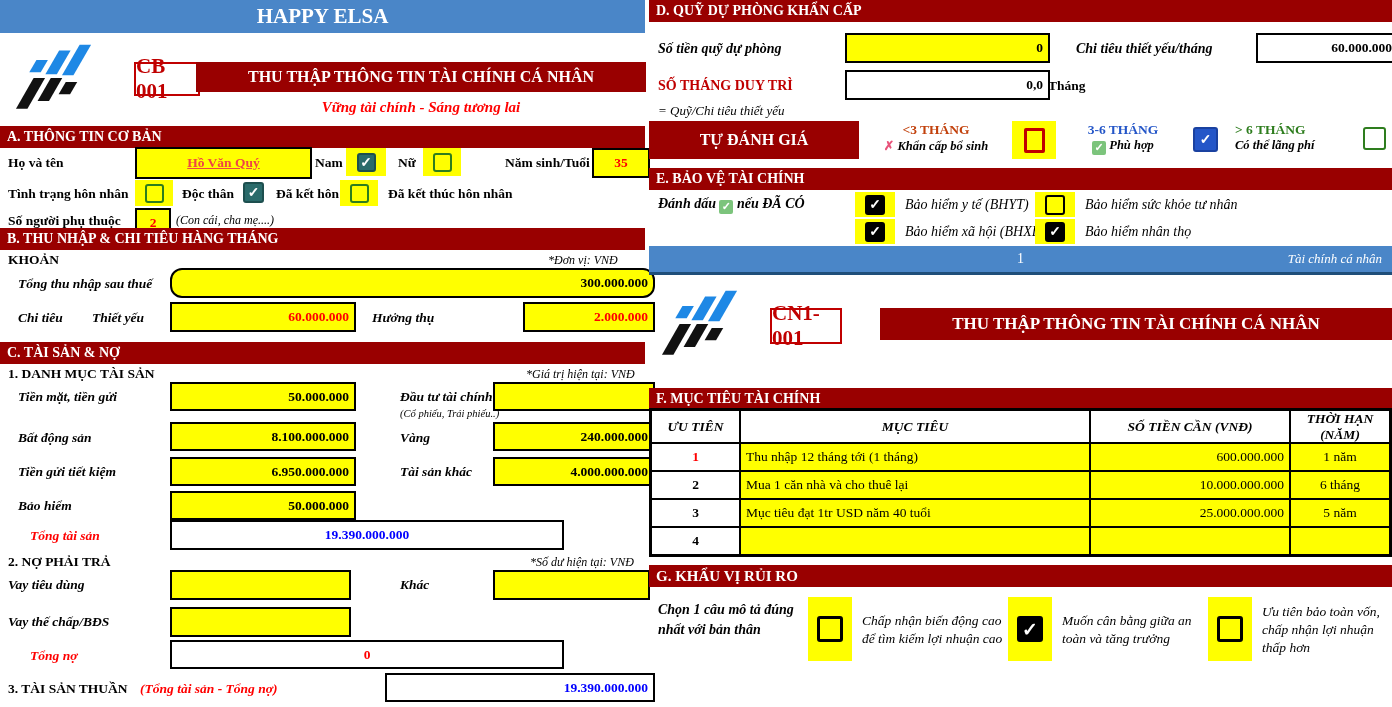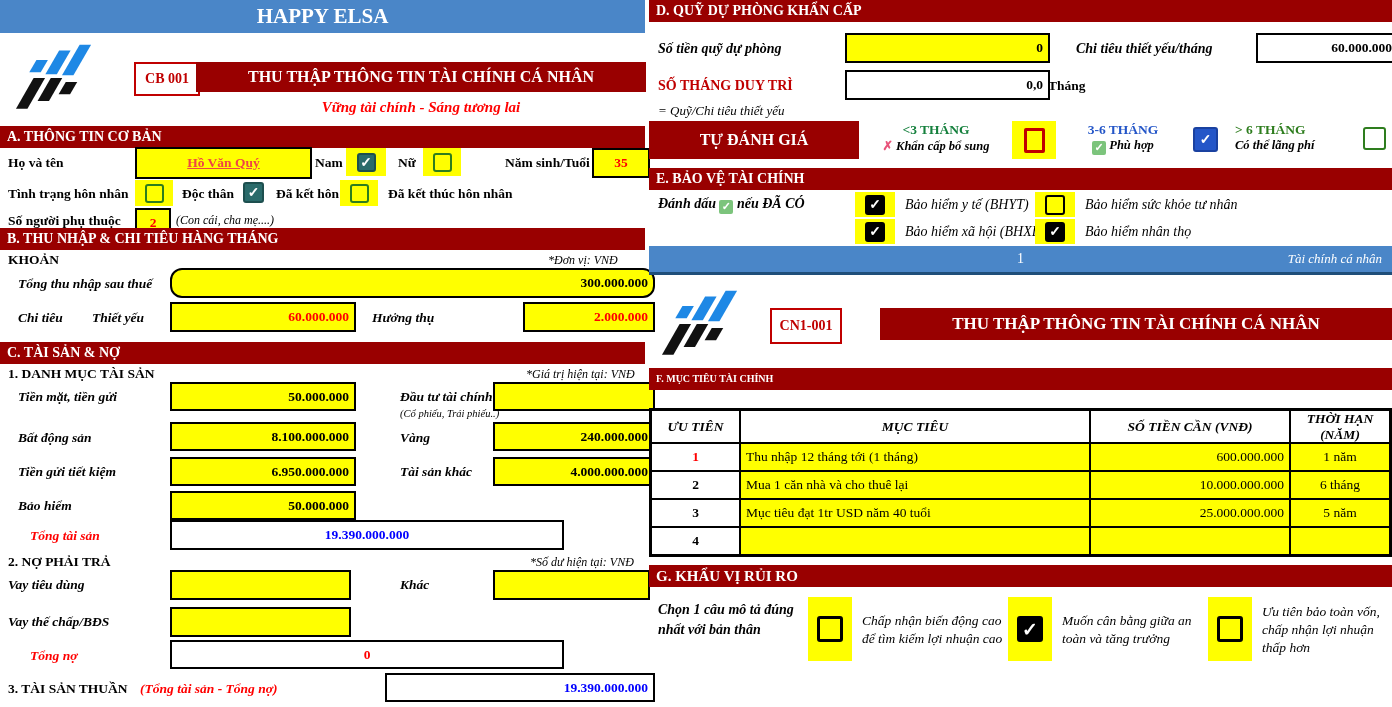--- a/index.html
+++ b/index.html
@@ -4,21 +4,21 @@
 <style>
   html,body{margin:0;padding:0;background:#fff;}
   #screen{position:relative;width:1392px;height:707px;background:#fff;overflow:hidden;
           font-family:"Liberation Serif","DejaVu Serif",serif;color:#000;}
   .abs{position:absolute;}
   .sec-header{background:#990000;color:#fff;font-weight:bold;font-size:14px;
               padding:2px 0 2px 7px;line-height:18px;}
   .banner-title{background:#990000;color:#fff;font-weight:bold;text-align:center;
                 display:flex;align-items:center;justify-content:center;font-size:16px;}
   .code-box{background:#fff;border:2px solid #C00000;color:#C00000;font-weight:bold;
-            display:flex;align-items:center;justify-content:center;font-size:14px;}
+            display:flex;align-items:center;justify-content:center;font-size:21px;}
   .lbl{font-weight:bold;font-size:13.5px;}
   .lbl-i{font-weight:bold;font-style:italic;font-size:13.5px;}
   .note-i{font-style:italic;font-size:12px;}
   .inp{background:#FFFF00;border:2px solid #000;display:flex;align-items:center;}
   .inp.right{justify-content:flex-end;padding-right:5px;}
   .inp.center{justify-content:center;}
   .white-box{background:#fff;border:2px solid #000;display:flex;align-items:center;}
   .white-box.right{justify-content:flex-end;padding-right:5px;}
   .white-box.center{justify-content:center;}
   .val{font-weight:bold;font-size:13.5px;}
@@ -209,23 +209,23 @@
        <span class="val">0,0</span>
     </div>
   <div class="abs lbl" style="left:1048px;top:78px;">Tháng</div>
   <div class="abs note-i" style="left:658px;top:103px;font-size:13px;">= Quỹ/Chi tiêu thiết yếu</div>
 
   <div class="abs banner-title" style="left:649px;top:121px;width:210px;height:38px;font-size:16px;">
        <span>TỰ ĐÁNH GIÁ</span>
     </div>
 
   <div class="abs" style="left:862px;top:122px;width:148px;text-align:center;">
-    <div class="lbl" style="color:#15803d;">&lt;3 THÁNG</div>
+    <div class="lbl" style="color:#c2410c;">&lt;3 THÁNG</div>
     <div class="note-i" style="font-weight:bold;font-size:12.5px;">
-      <span style="color:#E8537A;font-style:normal;">✗ </span><span>Khẩn cấp bổ sung</span>
+      <span style="color:#E8537A;font-style:normal;">✗ </span><span>Khẩn cấp bổ sinh</span>
     </div>
   </div>
   <div class="abs pad-y" style="left:1012px;top:121px;width:44px;height:38px;">
        <span class="cbx red-o" style="width:21px;height:25px;border-radius:2px;"></span>
     </div>
 
   <div class="abs" style="left:1062px;top:122px;width:122px;text-align:center;">
     <div class="lbl" style="color:#2456C8;">3-6 THÁNG</div>
     <div class="note-i" style="font-weight:bold;font-size:12.5px;">
       <span class="mini-check">✓</span> <span>Phù hợp</span>
@@ -285,21 +285,21 @@
       </g>
     </svg>
   </div>
   <div class="abs code-box" style="left:770px;top:308px;width:68px;height:32px;">
       <span>CN1-001</span>
     </div>
   <div class="abs banner-title" style="left:880px;top:308px;width:512px;height:32px;font-size:17px;">
       <span>THU THẬP THÔNG TIN TÀI CHÍNH CÁ NHÂN</span>
     </div>
 
-  <div class="abs sec-header" style="left:649px;top:368px;width:736px;font-size:10px;">F. MỤC TIÊU TÀI CHÍNH</div>
+  <div class="abs sec-header" style="left:649px;top:388px;width:736px;font-size:14px;">F. MỤC TIÊU TÀI CHÍNH</div>
 
   <div class="abs goal-table" style="left:649px;top:408px;">
     <div class="gt-cell gt-head">ƯU TIÊN</div>
     <div class="gt-cell gt-head">MỤC TIÊU</div>
     <div class="gt-cell gt-head">SỐ TIỀN CẦN (VNĐ)</div>
     <div class="gt-cell gt-head">THỜI HẠN (NĂM)</div>
 
     <div class="gt-cell gt-data gt-pr" style="background:#fff;color:#FF0000;">1</div>
     <div class="gt-cell gt-data gt-goal">Thu nhập 12 tháng tới (1 tháng)</div>
     <div class="gt-cell gt-data gt-amount">600.000.000</div>

